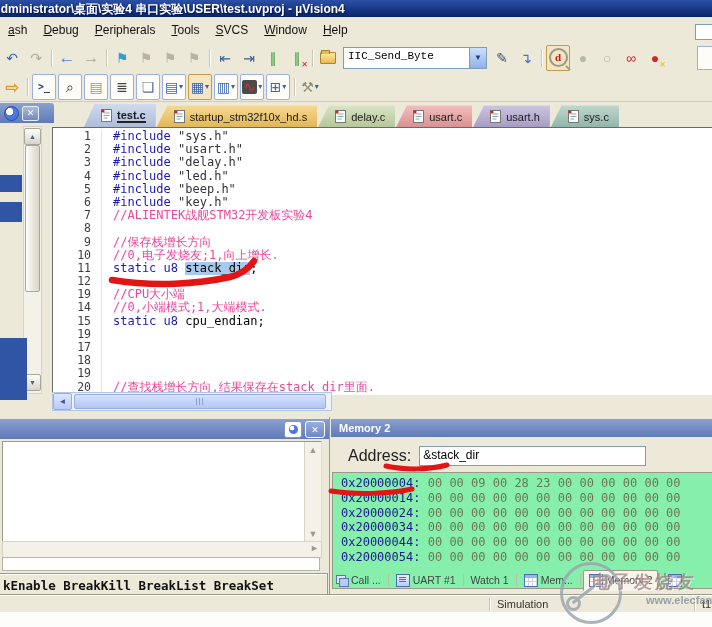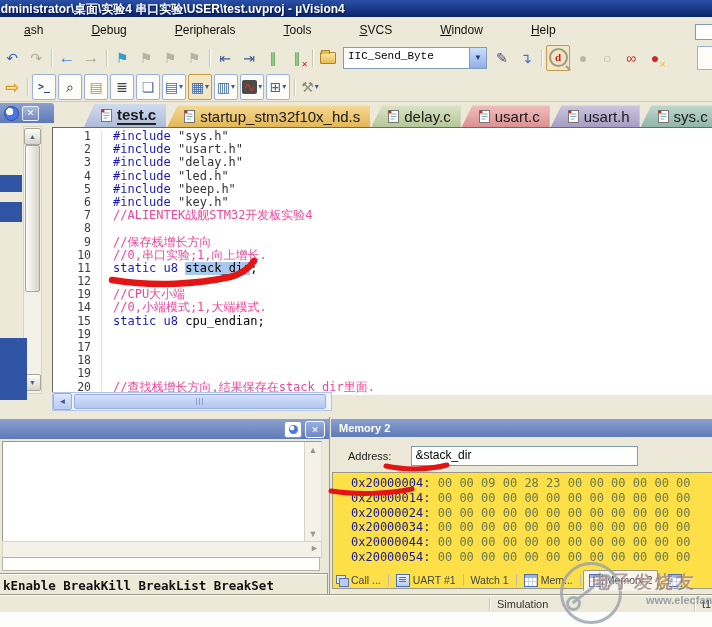--- a/index.html
+++ b/index.html
@@ -6,21 +6,21 @@
   #root{position:relative;width:712px;height:627px;overflow:hidden;background:#ece9d8;
         font-family:"Liberation Sans","DejaVu Sans",sans-serif;font-size:12px;color:#000;}
   
   .titlebar{position:absolute;left:0;top:0;width:712px;height:17px;
     background:linear-gradient(#2a50a5,#0a246a);overflow:hidden;}
   .titlebar .ttext{position:absolute;left:-8px;top:1px;white-space:nowrap;color:#fff;
     font-weight:bold;font-size:12px;text-shadow:1px 1px 1px #00124a;}
   
   .menubar{position:absolute;left:0;top:17px;width:712px;height:25px;background:#ece9d8;
     display:flex;align-items:center;border-bottom:1px solid #d8d4c4;}
-  .menu-item{padding:2px 24px;font-size:12px;color:#111;text-align:right;}
+  .menu-item{padding:2px 8px;font-size:12px;color:#111;text-align:right;}
   .menu-edgebox{position:absolute;right:0;top:7px;width:16px;height:14px;background:#fff;
     border:1px solid #7f9db9;border-right:none;}
   
   .toolbar{position:absolute;left:0;width:712px;background:#ece9d8;display:flex;
     align-items:center;overflow:hidden;}
   #toolbar1{top:42px;height:31px;border-bottom:1px solid #e2dfce;}
   #toolbar2{top:73px;height:28px;border-bottom:1px solid #cfccba;}
   .tbtn{position:relative;width:22px;height:24px;display:flex;align-items:center;justify-content:center;
     font-size:14px;line-height:1;background:transparent;border:1px solid transparent;flex:0 0 auto;}
   .tbtn.framed{background:#fdfcf8;border:1px solid #9ab0de;border-radius:2px;margin:0 1px;}
@@ -63,21 +63,21 @@
   .vscroll{position:absolute;width:17px;background:#f4f2e8;border:1px solid #d8d4c4;}
   .sbtn{position:absolute;left:0;width:15px;height:15px;background:linear-gradient(#fdfdfb,#d8d4c8);
     border:1px solid #aca899;border-radius:2px;color:#4d6185;font-size:7px;display:flex;
     align-items:center;justify-content:center;}
   .blue-block{position:absolute;background:#2f55a4;}
   
   .tabbar{position:absolute;left:52px;top:104px;width:660px;height:23px;display:flex;
     align-items:flex-end;padding-left:32px;overflow:hidden;}
   .tab{height:21px;display:flex;align-items:center;gap:4px;padding:0 10px 0 16px;
     clip-path:polygon(11px 0,100% 0,100% 100%,0 100%);border-top:1px solid rgba(255,255,255,.6);
-    font-size:15px;white-space:nowrap;flex:0 0 auto;margin-right:1px;color:#1a1a1a;}
+    font-size:11px;white-space:nowrap;flex:0 0 auto;margin-right:1px;color:#1a1a1a;}
   .tab.active{height:23px;font-weight:bold;}
   .tab.active .tlabel{border-bottom:2px solid #222;}
   .tab svg{flex:0 0 auto;}
   
   .editor{position:absolute;left:52px;top:127px;width:660px;height:265px;background:#fff;
     border-left:1px solid #6a6a6a;border-top:1px solid #6a6a6a;overflow:hidden;
     font-family:"DejaVu Sans Mono","Liberation Mono",monospace;font-size:12px;}
   .cline{display:flex;height:13.2px;line-height:13.2px;white-space:pre;}
   .cline .ln{width:38px;text-align:right;padding-right:10px;color:#3c3c3c;flex:0 0 auto;
     border-right:1px solid #e4e2d6;margin-right:11px;font-size:11.5px;}
@@ -123,26 +123,26 @@
     border-top:1px solid #9a9a8c;border-right:1px solid #9a9a8c;box-shadow:0 1px 0 #fff inset;
     font-family:"DejaVu Sans Mono","Liberation Mono",monospace;font-size:12.5px;font-weight:600;
     color:#111;padding:4px 0 0 3px;box-sizing:border-box;white-space:nowrap;overflow:hidden;}
   
   .mempanel{position:absolute;left:329px;top:417px;width:383px;height:178px;background:#ece9d8;
     border-left:1px solid #9a9a8c;}
   .mem-title{position:absolute;left:1px;top:2px;right:0;height:18px;
     background:linear-gradient(#8aa0cf,#5f7ab8);color:#fff;font-weight:bold;font-size:11px;
     display:flex;align-items:center;padding-left:8px;}
   .addr-row{position:absolute;left:1px;top:24px;right:0;height:30px;display:flex;align-items:center;}
-  .addr-label{font-size:11px;color:#222;margin:0 20px 0 17px;}
+  .addr-label{font-size:16px;color:#222;margin:0 8px 0 17px;}
   .addr-input{width:222px;height:17px;background:#fff;border:1px solid #7f9db9;font-size:12px;
     padding:1px 0 0 3px;overflow:hidden;white-space:nowrap;}
-  .hexarea{position:absolute;left:2px;top:55px;right:0;height:112px;background:#fde047;
+  .hexarea{position:absolute;left:2px;top:55px;right:0;height:112px;background:#86efac;
     border:1px solid #9a9a8c;border-right:none;overflow:hidden;
-    font-family:"DejaVu Sans Mono","Liberation Mono",monospace;font-size:12px;padding:3px 0 0 18px;}
+    font-family:"DejaVu Sans Mono","Liberation Mono",monospace;font-size:12px;padding:3px 0 0 8px;}
   .mrow{height:14.8px;line-height:14.8px;white-space:pre;}
   .mrow .maddr{color:#1a1a8c;}
   .mrow .mbytes{color:#6b7950;}
   
   .btabs{position:absolute;left:331px;top:568px;width:381px;height:24px;display:flex;
     align-items:center;gap:2px;overflow:hidden;font-size:10.5px;color:#444;}
   .btab{display:flex;align-items:center;gap:3px;padding:3px 5px;white-space:nowrap;flex:0 0 auto;}
   .btab.active{background:#f7f5ea;border:1px solid #9a9a8a;border-bottom-color:#f7f5ea;
     border-radius:2px 2px 0 0;}
   .btab-sep{width:1px;height:12px;background:#c0bcac;flex:0 0 auto;}
@@ -403,21 +403,21 @@
   <div class="editor" id="editor" style="padding-top: 2px;">
       <div class="cline"><span class="ln">1</span><span class="tok-kw">#include</span><span class="tok-pl"> </span><span class="tok-str">"sys.h"</span></div>
       <div class="cline"><span class="ln">2</span><span class="tok-kw">#include</span><span class="tok-pl"> </span><span class="tok-str">"usart.h"</span></div>
       <div class="cline"><span class="ln">3</span><span class="tok-kw">#include</span><span class="tok-pl"> </span><span class="tok-str">"delay.h"</span></div>
       <div class="cline"><span class="ln">4</span><span class="tok-kw">#include</span><span class="tok-pl"> </span><span class="tok-str">"led.h"</span></div>
       <div class="cline"><span class="ln">5</span><span class="tok-kw">#include</span><span class="tok-pl"> </span><span class="tok-str">"beep.h"</span></div>
       <div class="cline"><span class="ln">6</span><span class="tok-kw">#include</span><span class="tok-pl"> </span><span class="tok-str">"key.h"</span></div>
       <div class="cline"><span class="ln">7</span><span class="tok-com">//ALIENTEK战舰STM32开发板实验4</span></div>
       <div class="cline"><span class="ln">8</span></div>
       <div class="cline"><span class="ln">9</span><span class="tok-com">//保存栈增长方向</span></div>
-      <div class="cline"><span class="ln">10</span><span class="tok-com">//0,串口实验;1,向上增长.</span></div>
+      <div class="cline"><span class="ln">10</span><span class="tok-com">//0,电子发烧友;1,向上增长.</span></div>
       <div class="cline"><span class="ln">11</span><span class="tok-kw">static</span><span class="tok-pl"> </span><span class="tok-kw">u8</span><span class="tok-pl"> </span><span class="tok-sel">stack_dir</span><span class="tok-pl">;</span></div>
       <div class="cline"><span class="ln">12</span></div>
       <div class="cline"><span class="ln">19</span><span class="tok-com">//CPU大小端</span></div>
       <div class="cline"><span class="ln">14</span><span class="tok-com">//0,小端模式;1,大端模式.</span></div>
       <div class="cline"><span class="ln">15</span><span class="tok-kw">static</span><span class="tok-pl"> </span><span class="tok-kw">u8</span><span class="tok-pl"> </span><span class="tok-pl">cpu_endian;</span></div>
       <div class="cline"><span class="ln">19</span></div>
       <div class="cline"><span class="ln">17</span></div>
       <div class="cline"><span class="ln">18</span></div>
       <div class="cline"><span class="ln">19</span></div>
       <div class="cline"><span class="ln">20</span><span class="tok-com">//查找栈增长方向,结果保存在stack_dir里面.</span></div>

